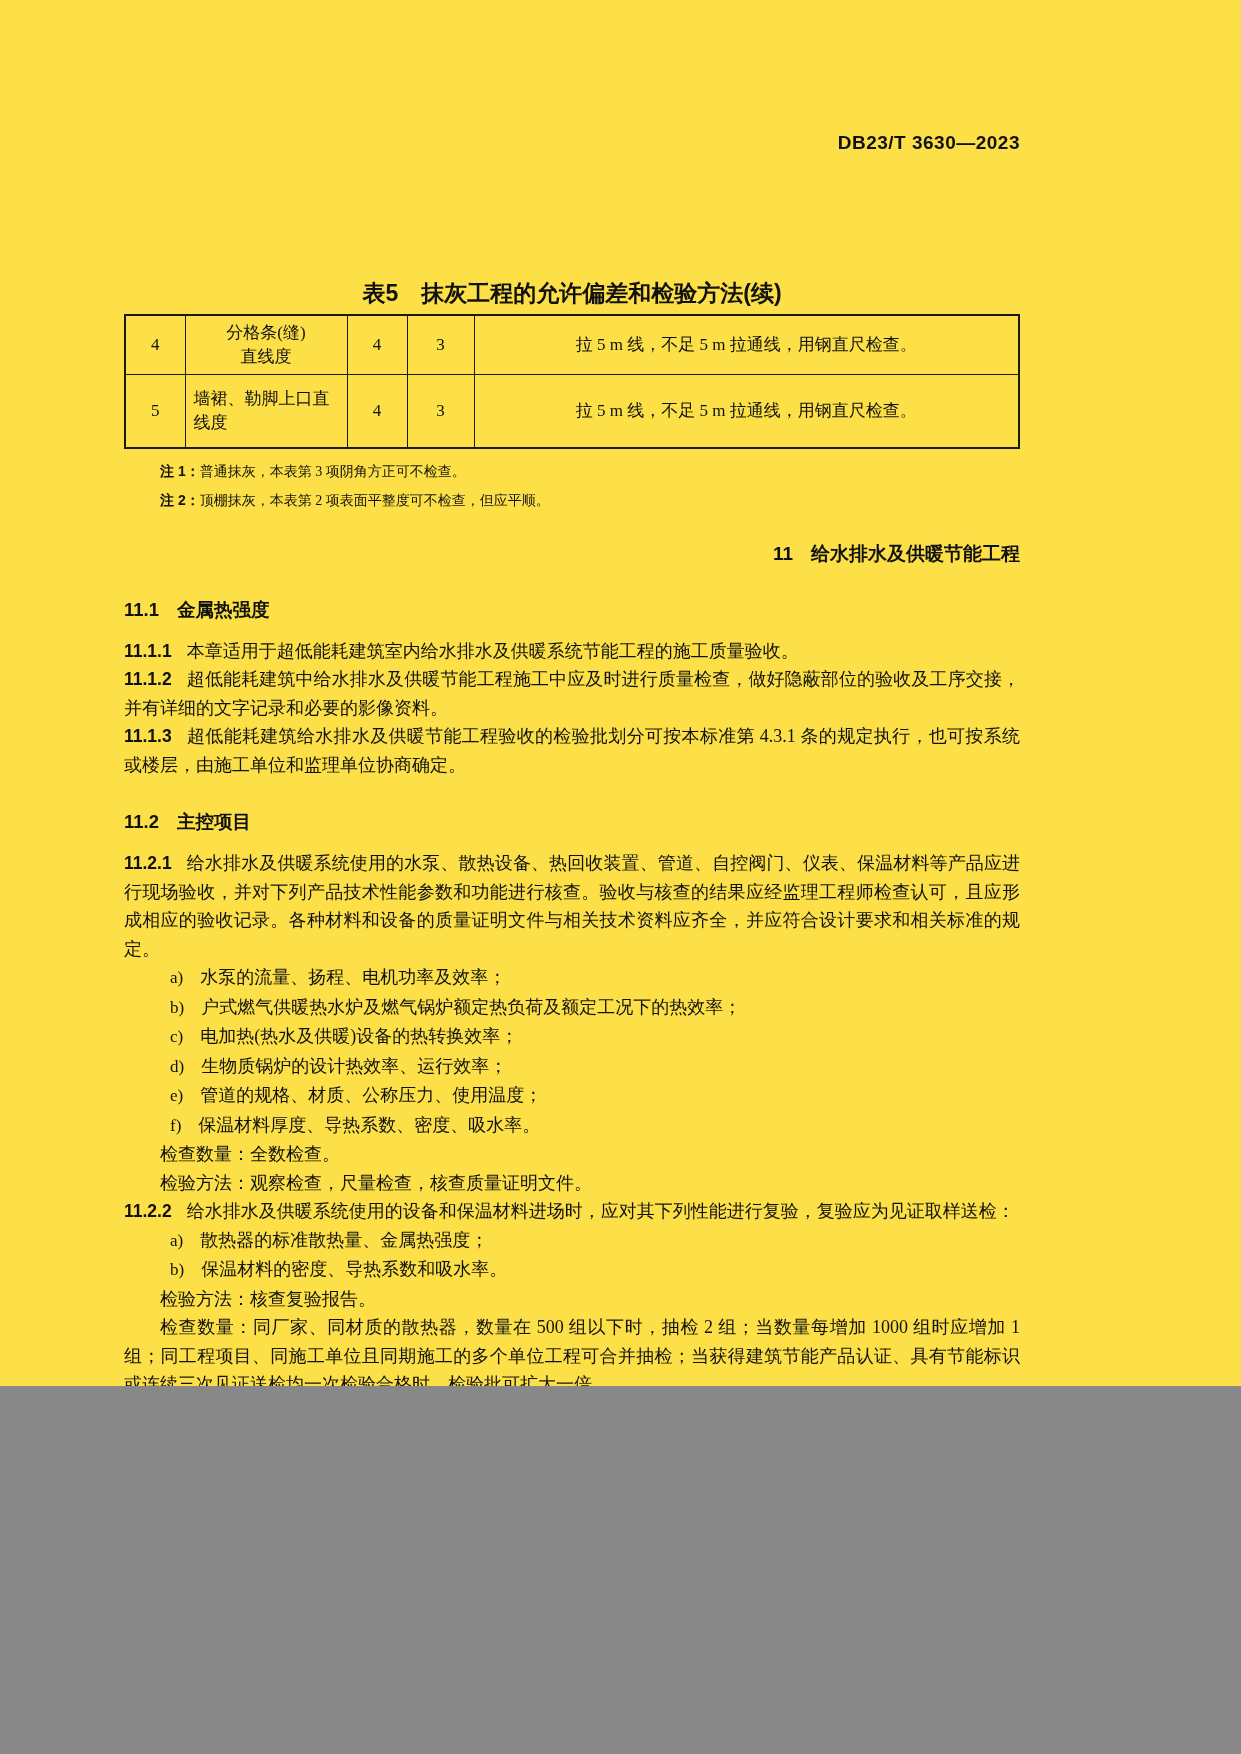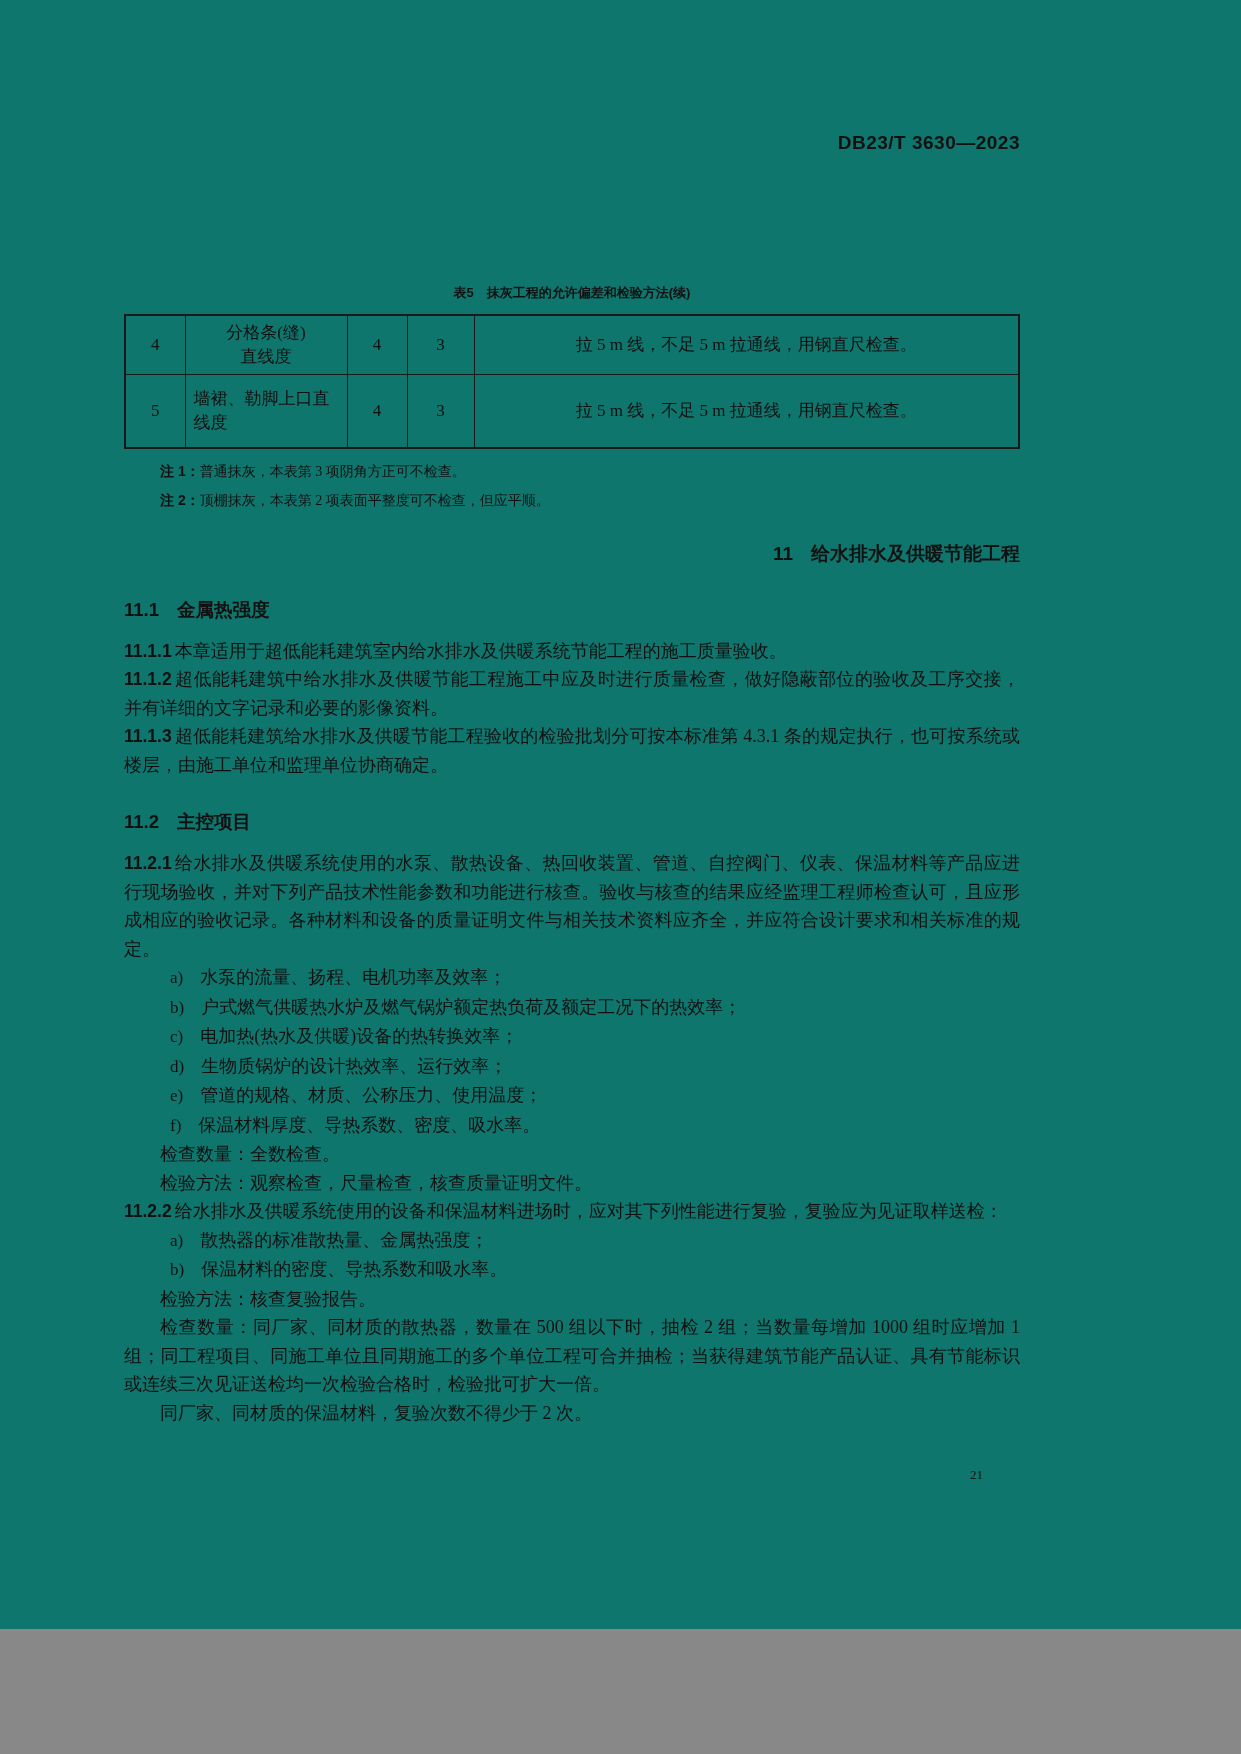--- a/index.html
+++ b/index.html
@@ -1,21 +1,21 @@
 <!DOCTYPE html>
 <html><head>
 <meta charset="utf-8">
 <style>
   * { margin:0; padding:0; box-sizing:border-box; }
   html,body { background:#888; }
   .page {
     position:relative;
-    width:1241px; height:1629px;
+    width:1241px; height:1386px;
     margin:0 auto;
-    background:#0f766e;
+    background:#fde047;
     font-family:"Liberation Serif","DejaVu Serif",serif;
     color:#111111;
     overflow:hidden;
   }
   .content { position:absolute; left:124px; top:0; width:896px; }
 
   .doc-number {
     padding-top:131px;
     text-align:right;
     font-family:"Liberation Sans","DejaVu Sans",sans-serif;
@@ -23,21 +23,21 @@
     font-size:19px;
     line-height:23px;
     letter-spacing:0.5px;
   }
 
   .table-title {
     margin-top:126px;
     text-align:center;
     font-family:"Liberation Sans","DejaVu Sans",sans-serif;
     font-weight:bold;
-    font-size:13px;
+    font-size:23px;
     line-height:26px;
   }
 
   table.t5 {
     margin-top:8px;
     width:100%;
     border-collapse:collapse;
     table-layout:fixed;
     border:2px solid #1a1a1a;
   }
@@ -75,21 +75,21 @@
 
   p.body, p.list-item, p.indent {
     font-size:18px;
     line-height:28.5px;
     text-align:justify;
   }
   .clause-no {
     font-family:"Liberation Sans","DejaVu Sans",sans-serif;
     font-weight:bold;
     font-size:17.5px;
-    margin-right:3px;
+    margin-right:15px;
   }
   p.list-item { padding-left:46px; }
   .marker { margin-right:17px; font-size:17px; }
   p.indent { text-indent:2em; }
 
   .page-number {
     position:absolute;
     top:1464px;
     right:258px;
     font-size:13px;

